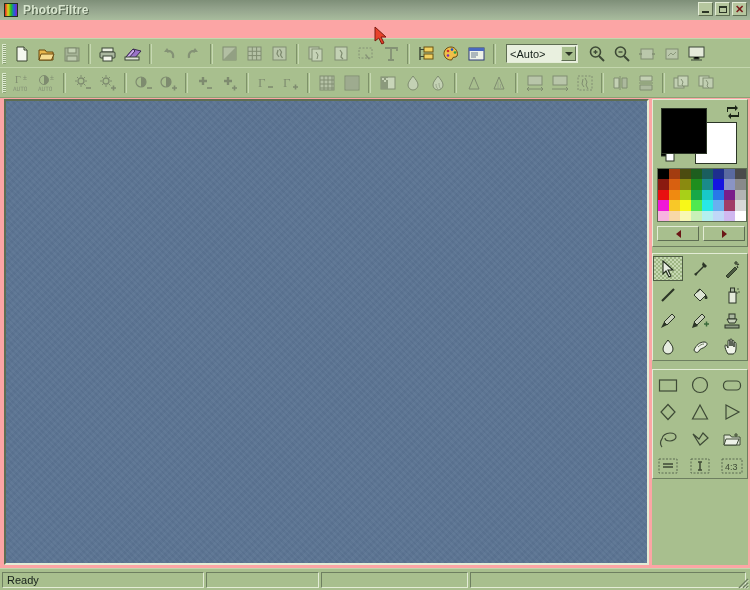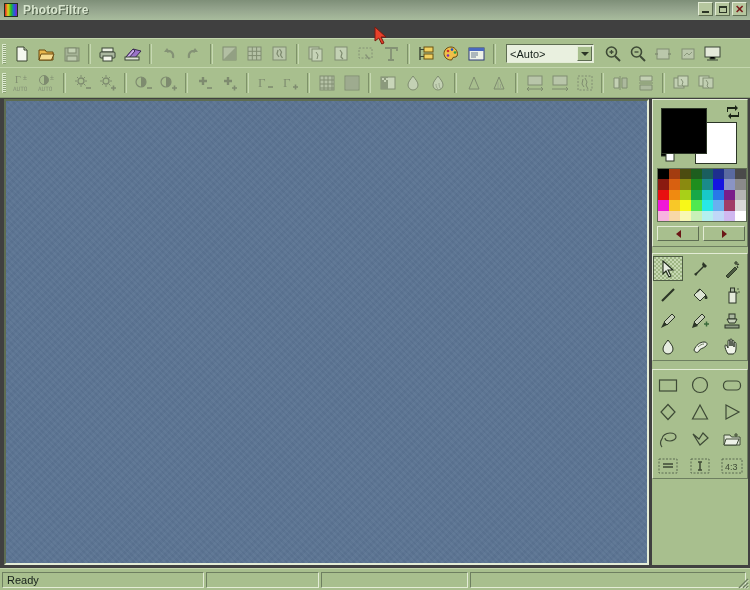--- a/index.html
+++ b/index.html
@@ -3,21 +3,21 @@
 <meta charset="utf-8">
 <style>
   html,body{margin:0;padding:0;}
   body{
     width:750px;height:590px;overflow:hidden;
     background:#a8bf8e;
     font-family:"Liberation Sans", sans-serif;
     font-size:11px;color:#000;
     -webkit-font-smoothing:none;
   }
-  .app{position:relative;width:750px;height:590px;background:#404040;box-sizing:border-box;}
+  .app{position:relative;width:750px;height:590px;background:#fca5a5;box-sizing:border-box;}
 
   
   .titlebar{
     position:absolute;left:0;top:0;width:750px;height:20px;
     background:linear-gradient(to bottom,#7e8f78 0%,#93a38c 45%,#a8bc9d 100%);
     display:flex;align-items:center;
   }
   .titlebar .tb-ico{
     width:14px;height:14px;margin-left:4px;margin-right:5px;
     border:1px solid #20301c;box-sizing:border-box;
@@ -71,21 +71,21 @@
     display:flex;align-items:center;justify-content:center;
     box-sizing:border-box;position:relative;
   }
   .tbtn svg{display:block;}
   .sep{width:1px;height:20px;margin:0 4px;
     border-left:1px solid #7e9269;border-right:1px solid #c6d8b2;}
   .dis{opacity:0.42;filter:grayscale(1);}
 
   
   .combo{
-    width:88px;height:19px;margin-left:6px;background:#e9f0df;
+    width:72px;height:19px;margin-left:6px;background:#e9f0df;
     border-top:1px solid #5e6d52;border-left:1px solid #5e6d52;
     border-right:1px solid #e3ecd6;border-bottom:1px solid #e3ecd6;
     display:flex;align-items:center;box-sizing:border-box;position:relative;
   }
   .combo .ctext{padding-left:3px;font-size:11px;color:#16201a;}
   .combo .carrow{
     position:absolute;right:1px;top:1px;width:15px;height:15px;background:#a8bf8e;
     border-top:1px solid #e3ecd6;border-left:1px solid #e3ecd6;
     border-right:1px solid #5e6d52;border-bottom:1px solid #5e6d52;
     display:flex;align-items:center;justify-content:center;box-sizing:border-box;

